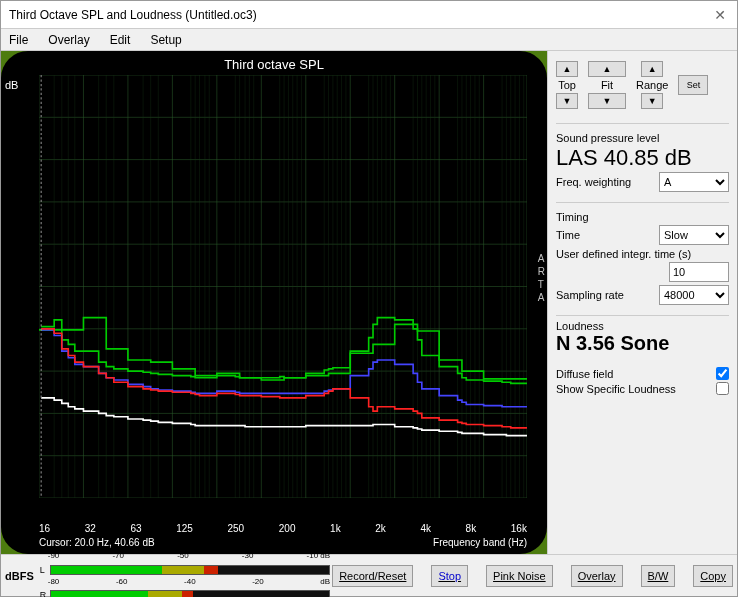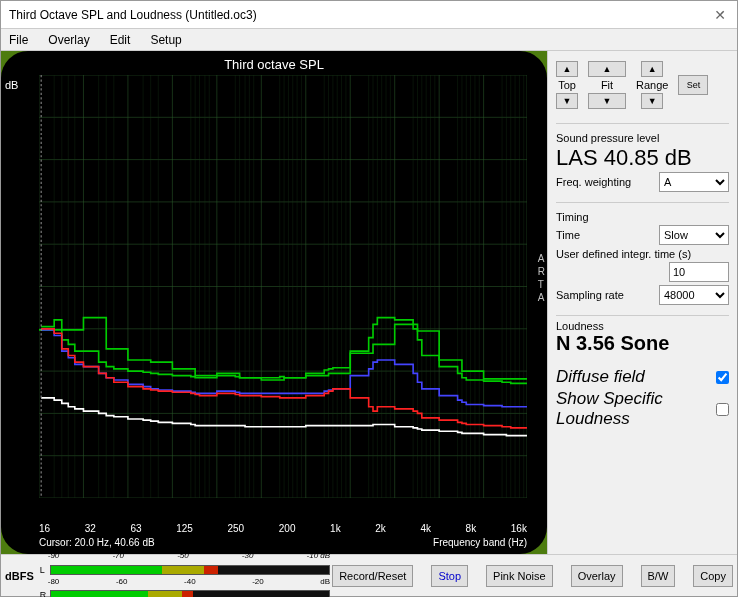--- a/index.html
+++ b/index.html
@@ -30,27 +30,27 @@
     .spl-value { font-size: 22px; font-weight: normal; color: #000; line-height: 1.1; margin: 2px 0; }
     
     .field-row { display: flex; align-items: center; justify-content: space-between; margin: 2px 0; }
     .field-label { font-size: 11px; color: #000; }
     
     select { font-size: 11px; height: 20px; border: 1px solid #999; background: #fff; min-width: 70px; }
     input[type="text"] { font-size: 11px; height: 20px; border: 1px solid #999; background: #fff; width: 60px; padding: 0 3px; }
     .loudness-value { font-size: 20px; font-weight: bold; color: #000; line-height: 1.15; }
     
     .checkbox-row { display: flex; align-items: center; justify-content: space-between; margin: 2px 0; }
-    .checkbox-row label { font-size: 17px; font-style: italic; }
+    .checkbox-row label { font-size: 11px; }
     
     .bottom-bar { background: #f0f0f0; border-top: 1px solid #ccc; display: flex; align-items: center; height: 42px; padding: 0 4px; gap: 2px; }
     
     .dbfs-label { font-size: 11px; color: #000; font-weight: bold; margin-right: 4px; }
     
-    .action-buttons { display: flex; gap: 18px; }
+    .action-buttons { display: flex; gap: 18px; text-decoration: underline; }
     .action-btn { font-size: 11px; padding: 2px 6px; border: 1px solid #999; background: #e0e0e0; cursor: pointer; height: 22px; white-space: nowrap; }
     .action-btn.stop { color: #0000cc; }
     
     svg.chart-svg { width: 100%; height: 100%; }
 
     .grid-line-h { stroke: #2a5a2a; stroke-width: 0.5; }
     .grid-line-v { stroke: #2a5a2a; stroke-width: 0.5; }
   </style>
 </head>
 <body>
@@ -354,21 +354,21 @@
   </div>
 
   <div class="bottom-bar">
     <span class="dbfs-label">dBFS</span>
 
     <div style="flex:1; display:flex; flex-direction:column; justify-content:center; gap:1px; max-width:300px;">
 
       <div style="display:flex; align-items:center; margin-bottom:1px;">
         <div style="width:8px;"></div>
         <div style="flex:1; position:relative; height:12px;">
-          <div style="display:flex; justify-content:space-between; position:absolute; top:0; left:0; right:0;font-style:italic;">
+          <div style="display:flex; justify-content:space-between; position:absolute; top:0; left:0; right:0;">
             <span style="font-size:8px;">-90</span>
             <span style="font-size:8px;">-70</span>
             <span style="font-size:8px;">-50</span>
             <span style="font-size:8px;">-30</span>
             <span style="font-size:8px;">-10 dB</span>
           </div>
         </div>
       </div>
 
       <div style="display:flex; align-items:center; gap:2px;">

